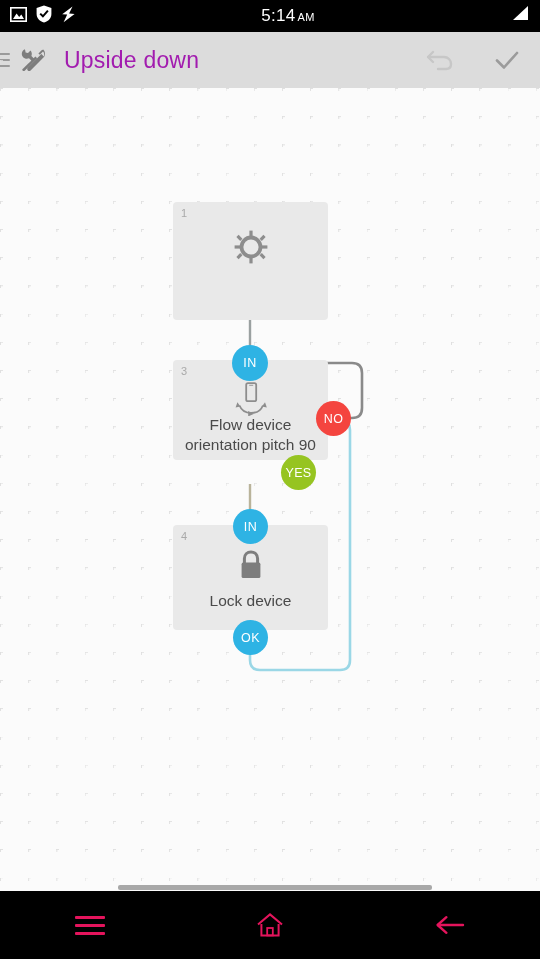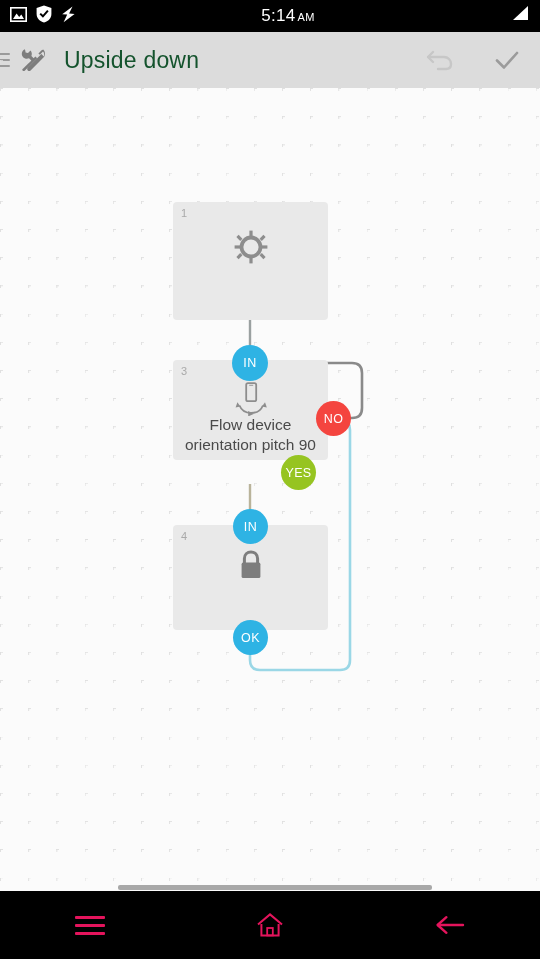--- a/index.html
+++ b/index.html
@@ -26,21 +26,21 @@
 
   
   .toolbar{
     position:absolute; left:0; top:32px; width:540px; height:56px;
     background:#dcdcdc; display:flex; align-items:center;
   }
   .tb-ham{ width:14px; margin-left:-4px; display:flex; flex-direction:column; gap:4px; }
   .tb-ham i{ display:block; height:2px; background:#9a9a9a; border-radius:1px; }
   .tb-tools{ margin-left:8px; width:30px; height:30px; display:flex; align-items:center; justify-content:center; }
   .tb-title{
-    margin-left:16px; font-size:23px; color:#14532d; font-weight:400;
+    margin-left:16px; font-size:23px; color:#a21caf; font-weight:400;
     letter-spacing:.2px; white-space:nowrap;
   }
   .tb-actions{ margin-left:auto; display:flex; align-items:center; }
   .tb-btn{
     width:66px; height:56px; display:flex; align-items:center; justify-content:center;
   }
   .tb-btn.dots{ width:50px; }
   .dot3{ display:flex; flex-direction:column; gap:3px; align-items:center; }
   .dot3 i{ width:4px; height:4px; background:#8e8e8e; display:block; }
 
@@ -269,20 +269,21 @@
     <span>IN</span>
   </div>
   <div class="block" style="left:173px; top:437px; width:155px; height:105px;">
     <span class="num">4</span>
     <span class="bicon" style="top:24px;">
       <svg width="30" height="34" viewBox="0 0 30 34">
         <path d="M8.4 14 V9.6 C8.4 5.8 11.2 3 15 3 C18.8 3 21.6 5.8 21.6 9.6 V14" fill="none" stroke="#7d7d7d" stroke-width="3"></path>
         <rect x="5.6" y="13.6" width="18.8" height="15.4" rx="1.6" fill="#7d7d7d"></rect>
       </svg>
     </span>
+    <span class="blabel" style="top:66px;">Lock device</span>
   </div>
   <div class="badge blue" style="left:233px; top:532px; width:35px; height:35px; z-index:4;">
     <span>OK</span>
   </div>
 </div>
 
 <div class="hscroll">
   <div class="thumb"></div>
 </div>
 

